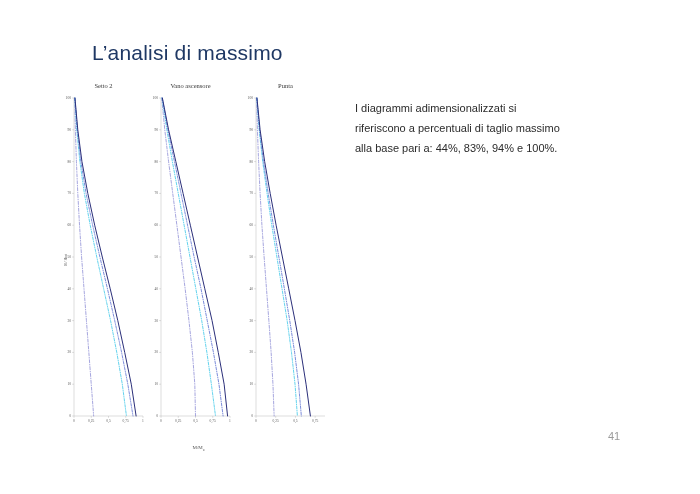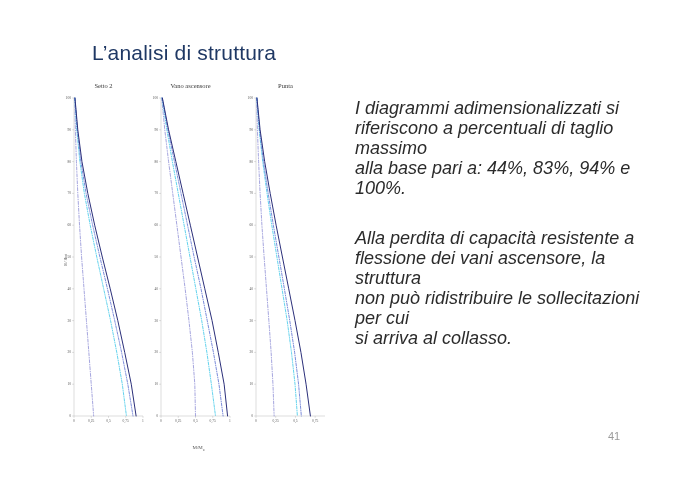--- a/index.html
+++ b/index.html
@@ -109,42 +109,41 @@
     font-family: "Liberation Serif", serif;
     font-size: 5px;
     color: #555;
   }
   .xlabel sub { font-size: 3.4px; }
 
   
   .body-text {
     position: absolute;
     color: #2b2b2b;
-    font-size: 18px;
+    font-size: 11px;
     line-height: 20px;
     white-space: pre-line;
-    font-style: italic;
   }
   #para1 { left: 355px; top: 98px;  width: 300px; }
   #para2 { left: 355px; top: 228px; width: 300px; }
 
   .page-number {
     position: absolute;
     left: 608px;
     top: 430px;
     font-size: 11px;
     color: #9b9b9b;
   }
 </style>
 </head>
 <body>
 
 <div class="slide">
 
-  <div class="slide-title">L’analisi di struttura</div>
+  <div class="slide-title">L’analisi di massimo</div>
 
   <div class="figure">
     <div class="panels" id="panels">
         <div class="panel panel-0">
           <div class="panel-title">Setto 2</div>
           <div class="plotbox">
             <svg viewBox="0 0 83 340" preserveAspectRatio="none">
               <line x1="12" y1="8" x2="12" y2="326" stroke="#b9b9b9" stroke-width="0.5"></line>
               <line x1="12" y1="326" x2="81" y2="326" stroke="#b9b9b9" stroke-width="0.5"></line>
               <line x1="10.2" y1="326" x2="12" y2="326" stroke="#b9b9b9" stroke-width="0.5"></line>
@@ -289,20 +288,16 @@
         </div>
       </div>
     <div class="xlabel">
       <span>M/M</span><sub>u</sub>
     </div>
   </div>
 
   <div class="body-text" id="para1">I diagrammi adimensionalizzati si
 riferiscono a percentuali di taglio massimo
 alla base pari a: 44%, 83%, 94% e 100%.</div>
-  <div class="body-text" id="para2">Alla perdita di capacità resistente a
-flessione dei vani ascensore, la struttura
-non può ridistribuire le sollecitazioni per cui
-si arriva al collasso.</div>
 
   <div class="page-number">41</div>
 
 </div>
 
 </body></html>

